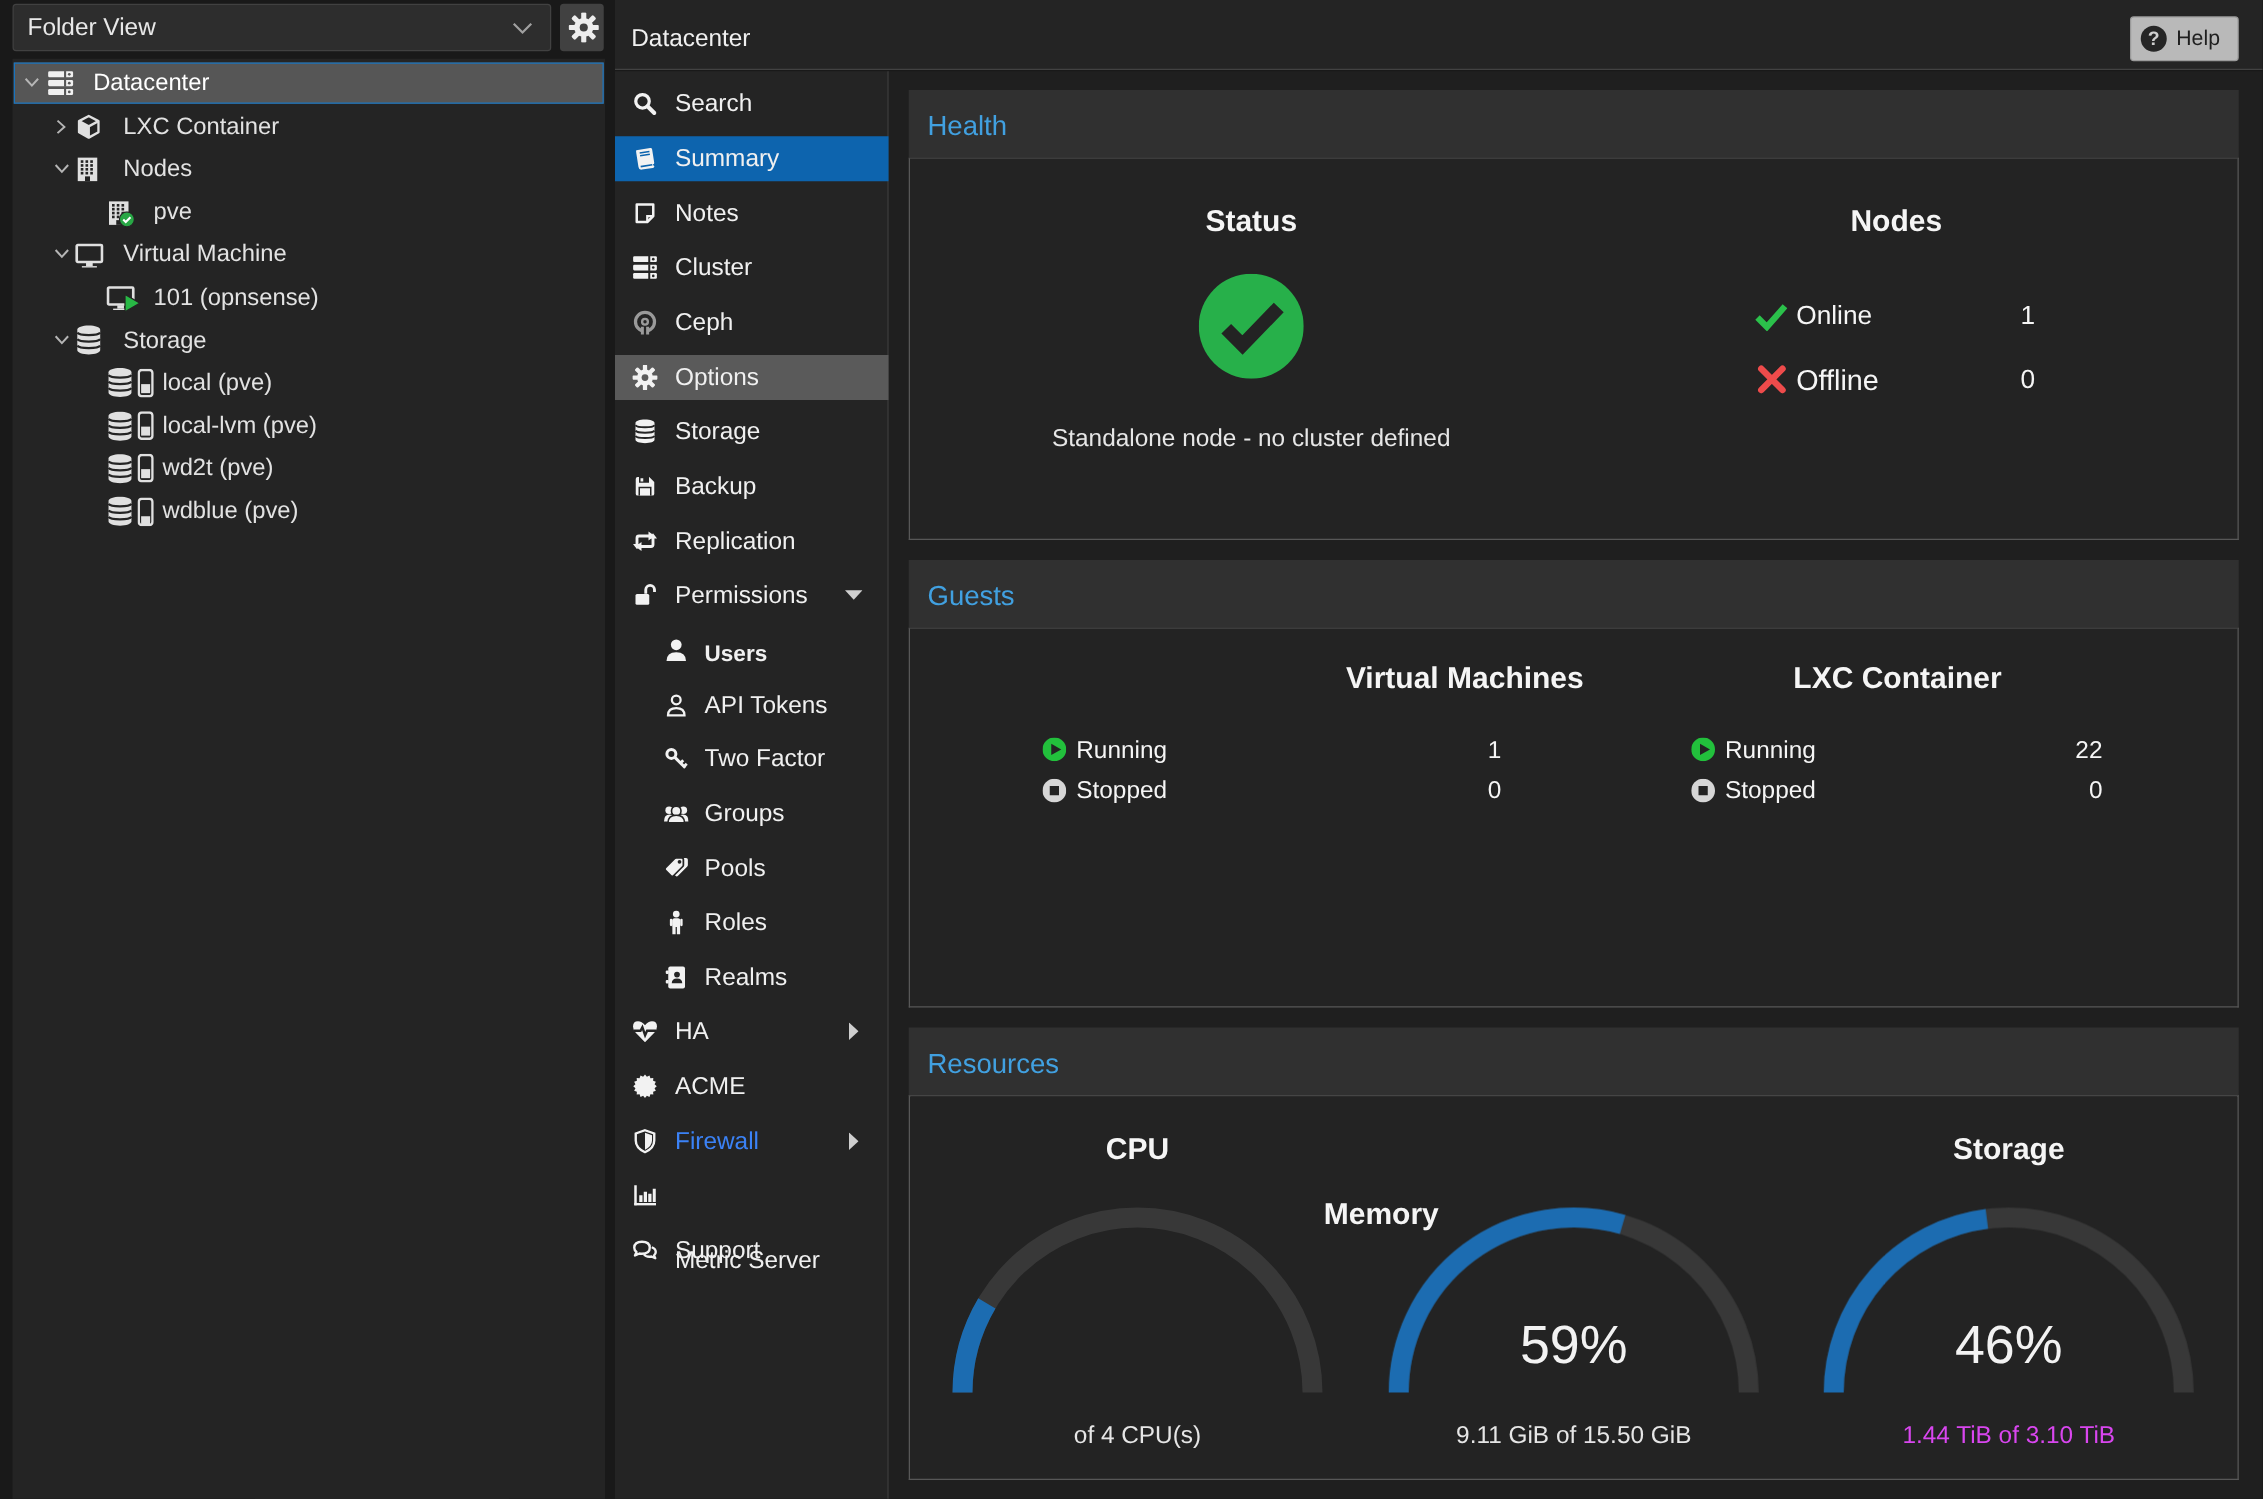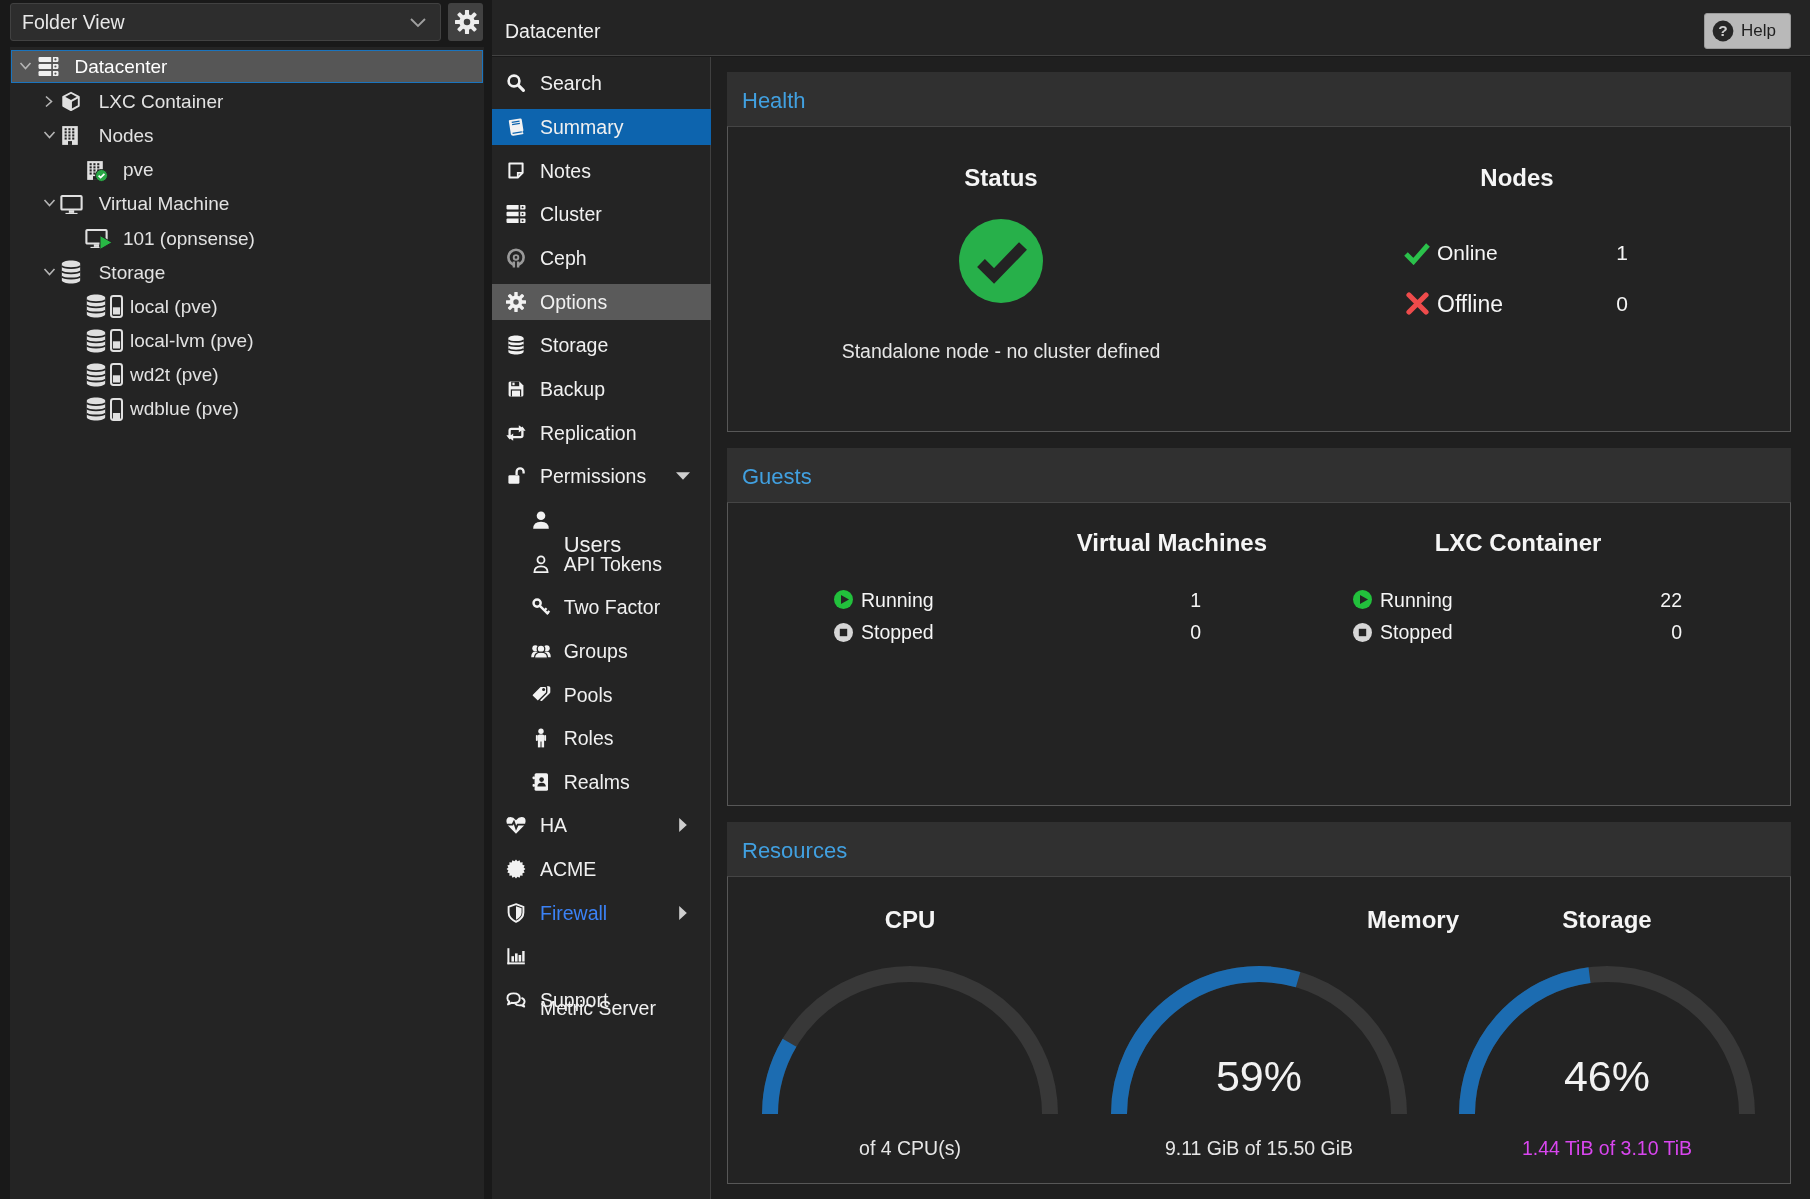--- a/index.html
+++ b/index.html
@@ -263,21 +263,21 @@
       <path d="M10.6 9 L10.6 5.8 A3.5 3.5 0 0 1 17.6 5.8 L17.6 7.6" fill="none" stroke="#f2f2f2" stroke-width="2.3"></path>
     </svg>
     <div style="position:absolute;top:463px;left:540.0px;height:26px;line-height:26px;font-size:19.5px;color:#f0f0f0;font-weight:400;white-space:nowrap;transform:translateZ(0)">Permissions</div>
     <svg style="position:absolute;left:676px;top:472px" width="14" height="8" viewBox="0 0 14 7.6">
       <polygon points="0,0 14,0 7,7.6" fill="#cfcfcf"></polygon>
     </svg>
     <svg style="position:absolute;left:531px;top:510px" width="20" height="20" viewBox="0 0 20 20">
       <circle cx="10" cy="5.8" r="4.3" fill="#f2f2f2"></circle>
       <path d="M2.2 18.8 Q2.2 11.8 10 11.8 Q17.8 11.8 17.8 18.8 Z" fill="#f2f2f2"></path>
     </svg>
-    <div style="position:absolute;top:532px;left:563.7px;height:26px;line-height:26px;font-size:22px;color:#f0f0f0;font-weight:400;white-space:nowrap;transform:translateZ(0)">Users</div>
+    <div style="position:absolute;top:510px;left:563.7px;height:26px;line-height:26px;font-size:18px;color:#f0f0f0;font-weight:700;white-space:nowrap;transform:translateZ(0)">Users</div>
     <svg style="position:absolute;left:531px;top:554px" width="20" height="20" viewBox="0 0 20 20">
       <circle cx="10" cy="5.9" r="3.5" fill="none" stroke="#f2f2f2" stroke-width="1.8"></circle>
       <path d="M3.4 18.2 Q3.4 12.4 10 12.4 Q16.6 12.4 16.6 18.2 Z" fill="none" stroke="#f2f2f2" stroke-width="1.8"></path>
     </svg>
     <div style="position:absolute;top:551px;left:563.7px;height:26px;line-height:26px;font-size:19.5px;color:#f0f0f0;font-weight:400;white-space:nowrap;transform:translateZ(0)">API Tokens</div>
     <svg style="position:absolute;left:531px;top:597px" width="20" height="20" viewBox="0 0 20 20">
       <circle cx="6.1" cy="6.1" r="3.6" fill="none" stroke="#f2f2f2" stroke-width="2.4"></circle>
       <line x1="8.9" y1="8.9" x2="17.2" y2="17.2" stroke="#f2f2f2" stroke-width="2.4"></line>
       <line x1="13.4" y1="13.4" x2="15.6" y2="11.2" stroke="#f2f2f2" stroke-width="2.2"></line>
       <line x1="16.2" y1="16.2" x2="18.4" y2="14" stroke="#f2f2f2" stroke-width="2.2"></line>
@@ -403,21 +403,21 @@
       <rect x="5.8" y="5.8" width="7.4" height="7.4" fill="#232323"></rect>
     </svg>
     <div style="position:absolute;top:619px;left:1380px;height:26px;line-height:26px;font-size:19.5px;color:#f5f5f5;font-weight:400;white-space:nowrap;transform:translateZ(0)">Stopped</div>
     <div style="position:absolute;top:619px;left:1582px;width:100px;text-align:right;height:26px;line-height:26px;font-size:19.5px;color:#f5f5f5;font-weight:400;white-space:nowrap;transform:translateZ(0)">0</div>
     <div style="position:absolute;top:904px;left:710px;width:400px;text-align:center;height:32px;line-height:32px;font-size:24px;color:#f5f5f5;font-weight:700;white-space:nowrap;transform:translateZ(0)">CPU</div>
     <svg style="position:absolute;left:750px;top:958px" width="320" height="166" viewBox="0 0 320 166">
       <path d="M20 156 A 140 140 0 0 1 300 156" fill="none" stroke="#383838" stroke-width="16"></path>
       <path d="M20 156 A 140 140 0 0 1 39.5 84.7" fill="none" stroke="#1c6cb1" stroke-width="16"></path>
     </svg>
     <div style="position:absolute;top:1135px;left:710px;width:400px;text-align:center;height:26px;line-height:26px;font-size:19.5px;color:#e6e6e6;font-weight:400;white-space:nowrap;transform:translateZ(0)">of 4 CPU(s)</div>
-    <div style="position:absolute;top:904px;left:1059px;width:400px;text-align:right;height:32px;line-height:32px;font-size:24px;color:#f5f5f5;font-weight:700;white-space:nowrap;transform:translateZ(0)">Memory</div>
+    <div style="position:absolute;top:956px;left:1059px;width:400px;text-align:left;height:32px;line-height:32px;font-size:24px;color:#f5f5f5;font-weight:700;white-space:nowrap;transform:translateZ(0)">Memory</div>
     <svg style="position:absolute;left:1099px;top:958px" width="320" height="166" viewBox="0 0 320 166">
       <path d="M20 156 A 140 140 0 0 1 300 156" fill="none" stroke="#383838" stroke-width="16"></path>
       <path d="M20 156 A 140 140 0 0 1 199.1 21.6" fill="none" stroke="#1c6cb1" stroke-width="16"></path>
     </svg>
     <div style="position:absolute;top:1047px;left:1109px;width:300px;text-align:center;height:58px;line-height:58px;font-size:43px;color:#f2f2f2;font-weight:400;white-space:nowrap;transform:translateZ(0)">59%</div>
     <div style="position:absolute;top:1135px;left:1059px;width:400px;text-align:center;height:26px;line-height:26px;font-size:19.5px;color:#e6e6e6;font-weight:400;white-space:nowrap;transform:translateZ(0)">9.11 GiB of 15.50 GiB</div>
     <div style="position:absolute;top:904px;left:1407px;width:400px;text-align:center;height:32px;line-height:32px;font-size:24px;color:#f5f5f5;font-weight:700;white-space:nowrap;transform:translateZ(0)">Storage</div>
     <svg style="position:absolute;left:1447px;top:958px" width="320" height="166" viewBox="0 0 320 166">
       <path d="M20 156 A 140 140 0 0 1 300 156" fill="none" stroke="#383838" stroke-width="16"></path>
       <path d="M20 156 A 140 140 0 0 1 142.5 17.1" fill="none" stroke="#1c6cb1" stroke-width="16"></path>

